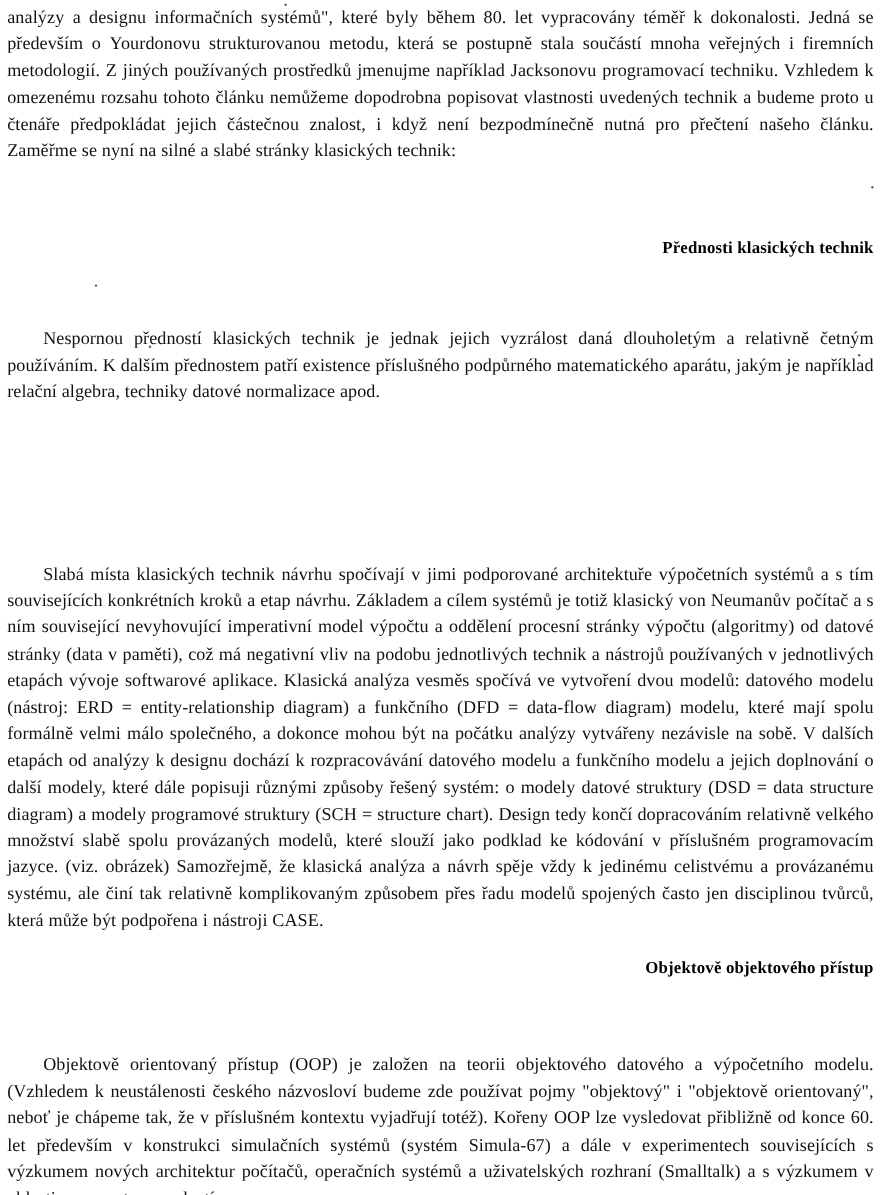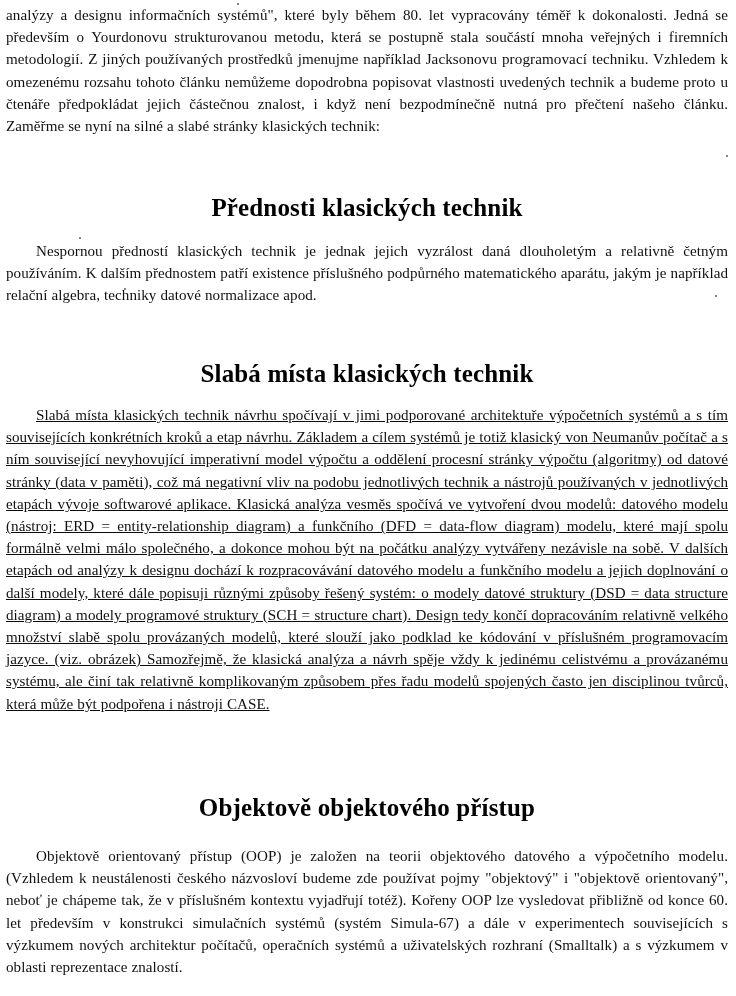--- a/index.html
+++ b/index.html
@@ -33,44 +33,45 @@
     line-height: 22.2px;
     text-align: justify;
     text-justify: inter-word;
     word-spacing: 0.2px;
     letter-spacing: 0.05px;
     color: #101010;
     hyphens: none;
   }
   .para.indent {
     text-indent: 30px;
+    margin-top: 32px;
   }
 
   
   .heading {
     margin: 0;
-    font-size: 25px;
+    font-size: 14px;
     line-height: 24px;
     font-weight: bold;
     letter-spacing: 0.15px;
     color: #000000;
-    text-align: center;
+    text-align: right;
   }
 
   b, .b {
     font-weight: normal;
     letter-spacing: 0.1px;
   }
 
   
   .block-p1     { position: absolute; left: 6px;  top: 4px;   width: 722px; }
   .block-h1     { position: absolute; left: 6px;  top: 196px; width: 722px; }
   .block-p2     { position: absolute; left: 6px;  top: 240px; width: 722px; }
   .block-h2     { position: absolute; left: 6px;  top: 362px; width: 722px; }
-  .block-p3     { position: absolute; left: 6px;  top: 404px; width: 722px; text-decoration: underline; }
+  .block-p3     { position: absolute; left: 6px;  top: 436px; width: 722px; }
   .block-h3     { position: absolute; left: 6px;  top: 796px; width: 722px; }
   .block-p4     { position: absolute; left: 6px;  top: 845px; width: 722px; }
 
   
   .speck {
     position: absolute;
     background: #2a2a2a;
     width: 2px;
     height: 2px;
     border-radius: 50%;
@@ -93,23 +94,20 @@
   </div>
 
   <div class="block-h1">
     <h2 class="heading">Přednosti klasických technik</h2>
   </div>
 
   <div class="block-p2">
     <p class="para indent">Nespornou předností klasických technik je jednak jejich vyzrálost daná dlouholetým a relativně četným používáním. K dalším přednostem patří existence příslušného podpůrného matematického aparátu, jakým je například relační algebra, techniky datové normalizace apod.</p>
   </div>
 
-  <div class="block-h2">
-    <h2 class="heading">Slabá místa klasických technik</h2>
-  </div>
 
   <div class="block-p3">
     <p class="para indent">Slabá místa klasických technik návrhu spočívají v jimi podporované architektuře výpočetních systémů a s tím souvisejících konkrétních kroků a etap návrhu. Základem a cílem systémů je totiž klasický von Neumanův počítač a s ním související nevyhovující imperativní model výpočtu a oddělení procesní stránky výpočtu (algoritmy) od datové stránky (data v paměti), což má negativní vliv na podobu jednotlivých technik a nástrojů používaných v jednotlivých etapách vývoje softwarové aplikace. Klasická analýza vesměs spočívá ve vytvoření dvou modelů: datového modelu (nástroj: ERD = entity-relationship diagram) a funkčního (DFD = data-flow diagram) modelu, které mají spolu formálně velmi málo společného, a dokonce mohou být na počátku analýzy vytvářeny nezávisle na sobě. V dalších etapách od analýzy k designu dochází k rozpracovávání datového modelu a funkčního modelu a jejich doplnování o další modely, které dále popisuji různými způsoby řešený systém: o modely datové struktury (DSD = data structure diagram) a modely programové struktury (SCH = structure chart). Design tedy končí dopracováním relativně velkého množství slabě spolu provázaných modelů, které slouží jako podklad ke kódování v příslušném programovacím jazyce. (viz. obrázek) Samozřejmě, že klasická analýza a návrh spěje vždy k jedinému celistvému a provázanému systému, ale činí tak relativně komplikovaným způsobem přes řadu modelů spojených často jen disciplinou tvůrců, která může být podpořena i nástroji CASE.</p>
   </div>
 
   <div class="block-h3">
     <h2 class="heading">Objektově objektového přístup</h2>
   </div>
 
   <div class="block-p4">

